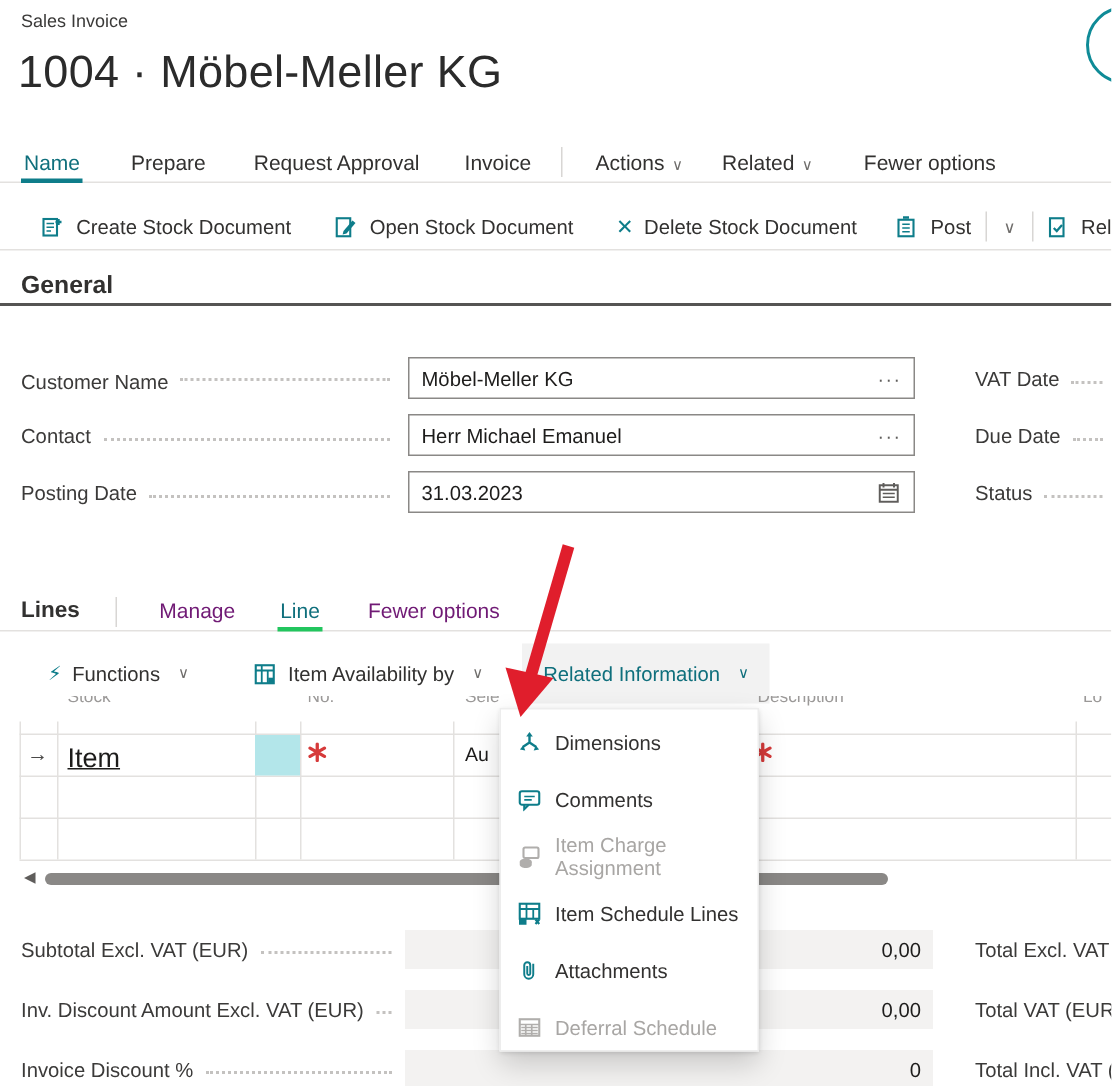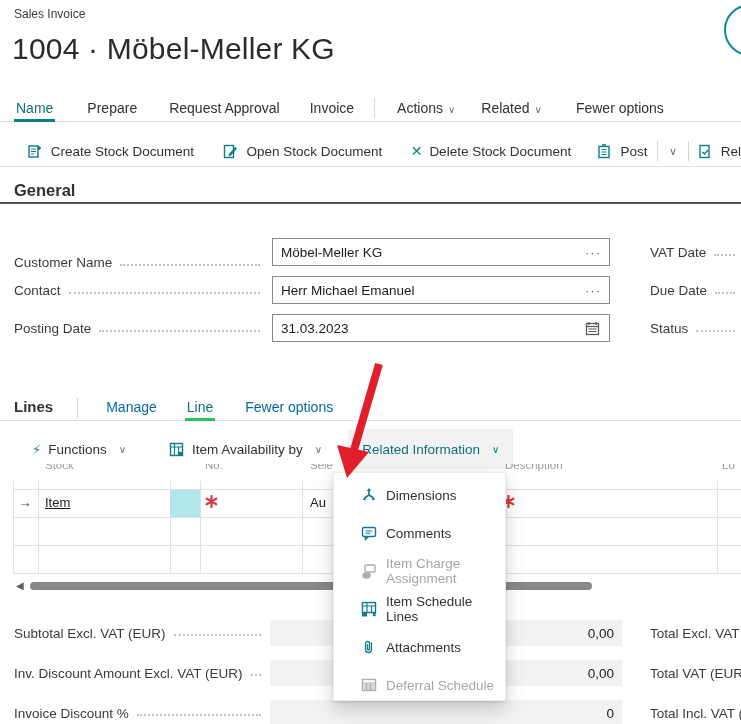--- a/index.html
+++ b/index.html
@@ -33,54 +33,54 @@
   .flabel { font-size:13.5px; color:#3b3a39; white-space:nowrap; }
   .dots { flex:1; border-bottom:2px dotted #c4c2c0; height:55%; margin:0 6px 8px 8px; }
   .inputbox { position:absolute; width:338px; height:28px; border:1px solid #8a8886;
     background:#fff; display:flex; align-items:center; font-size:13.5px; padding:0 8px; }
   .inputbox .val { flex:1; color:#1d1c1b; white-space:nowrap; overflow:hidden; }
   .ell { color:#5f5d5b; font-size:13px; letter-spacing:1px; cursor:pointer; }
 
   .lines-head { position:absolute; left:0; top:396px; width:741px; height:25px;
     border-bottom:1px solid #e3e1df; display:flex; align-items:flex-start; font-size:14px; }
   .lines-title { font-size:15px; font-weight:700; margin-left:14px; margin-top:2px; }
-  .ltab { height:25px; line-height:22px; padding:0 2px; color:#0369a1; cursor:pointer; }
+  .ltab { height:25px; line-height:22px; padding:0 2px; color:#701a75; cursor:pointer; }
   .ltab.active { color:#0f6f7c; border-bottom:3px solid #22c55e; }
 
   .ltoolbar { position:absolute; left:0; top:428px; width:741px; height:42px; display:flex; align-items:center;
     font-size:13.5px; }
   .tbtn { display:flex; align-items:center; gap:7px; cursor:pointer; color:#323130; white-space:nowrap; }
   .tbtn.openbtn { background:#f2f2f2; color:#0f6f7c; height:40px; padding:0 14px; }
 
   .th { position:absolute; height:11px; overflow:hidden; font-size:11.5px; color:#9b9998; white-space:nowrap; }
   .th span { display:block; margin-top:-5px; }
 
   .grid { position:absolute; left:13px; top:481px; width:728px; height:92px; }
   .gv { position:absolute; top:0; bottom:0; width:1px; background:#e3e1df; }
   .gh { position:absolute; left:0; right:0; height:1px; background:#e3e1df; }
   .cell-cyan { position:absolute; left:157px; top:9px; width:30px; height:27px; background:#b3e6ea; }
   .row-arrow { position:absolute; left:5px; top:13px; font-size:14px; color:#4a4948; }
-  .item-link { position:absolute; left:32px; top:14px; font-size:13px; color:#1d1c1b;
+  .item-link { position:absolute; left:32px; top:14px; font-size:18px; color:#1d1c1b;
     text-decoration:underline; cursor:pointer; }
   .frag { position:absolute; left:297px; top:14px; font-size:13px; color:#1d1c1b; }
   .ast { position:absolute; font-size:17px; font-weight:bold; color:#d63a3a; }
 
   .scroll-left { position:absolute; left:16px; top:580px; font-size:10px; color:#5f5d5b; cursor:pointer; }
   .scroll-thumb { position:absolute; left:30px; top:582px; width:562px; height:8px;
     background:#8a8886; border-radius:4px; cursor:pointer; z-index:1; }
 
   .trow { position:absolute; display:flex; align-items:center; height:26px; }
   .tfield { position:absolute; width:352px; height:26px; background:#f3f2f1;
     display:flex; align-items:center; justify-content:flex-end; padding-right:8px; font-size:13.5px; color:#1d1c1b; }
 
   .menu { position:absolute; left:333px; top:472px; width:173px; height:229px; background:#fff;
     border:1px solid #ededed; box-shadow:0 8px 18px rgba(0,0,0,.18), 0 1px 3px rgba(0,0,0,.12);
     z-index:10; padding-top:3px; }
   .mitem { display:flex; align-items:center; gap:9px; height:38px; padding:0 0 0 10px;
-    font-size:13.5px; color:#323130; cursor:pointer;margin-left:16px; }
+    font-size:13.5px; color:#323130; cursor:pointer; }
   .mitem.disabled { color:#a8a6a4; cursor:default; }
   .micon { width:17px; height:17px; flex:0 0 17px; display:flex; align-items:center; justify-content:center; }
 
   .annot { position:absolute; left:0; top:0; width:741px; height:724px; pointer-events:none; z-index:20; }
 </style>
 </head>
 <body>
 
 <div class="screen">
 
@@ -159,21 +159,21 @@
             <path d="M4.5 8l2 2 3.5-4" fill="none" stroke="#0e7d8a" stroke-width="1.5"></path>
           </svg>
       </span>
       <span>Rel</span>
     </div>
   </div>
 
   <div class="section-title" style="top:181px;">General</div>
   <div class="section-rule" style="top:202px;"></div>
 
-  <div class="frow" style="left:14px; top:248px; width:252px;">
+  <div class="frow" style="left:14px; top:234px; width:252px;align-items:flex-end;">
     <span class="flabel">Customer Name</span>
       <div class="dots"></div>
   </div>
   <div class="inputbox" style="left:272px; top:238px;">
     <span class="val">Möbel-Meller KG</span>
     <span class="ell">···</span>
   </div>
 
   <div class="frow" style="left:14px; top:276px; width:252px;">
     <span class="flabel">Contact</span>

